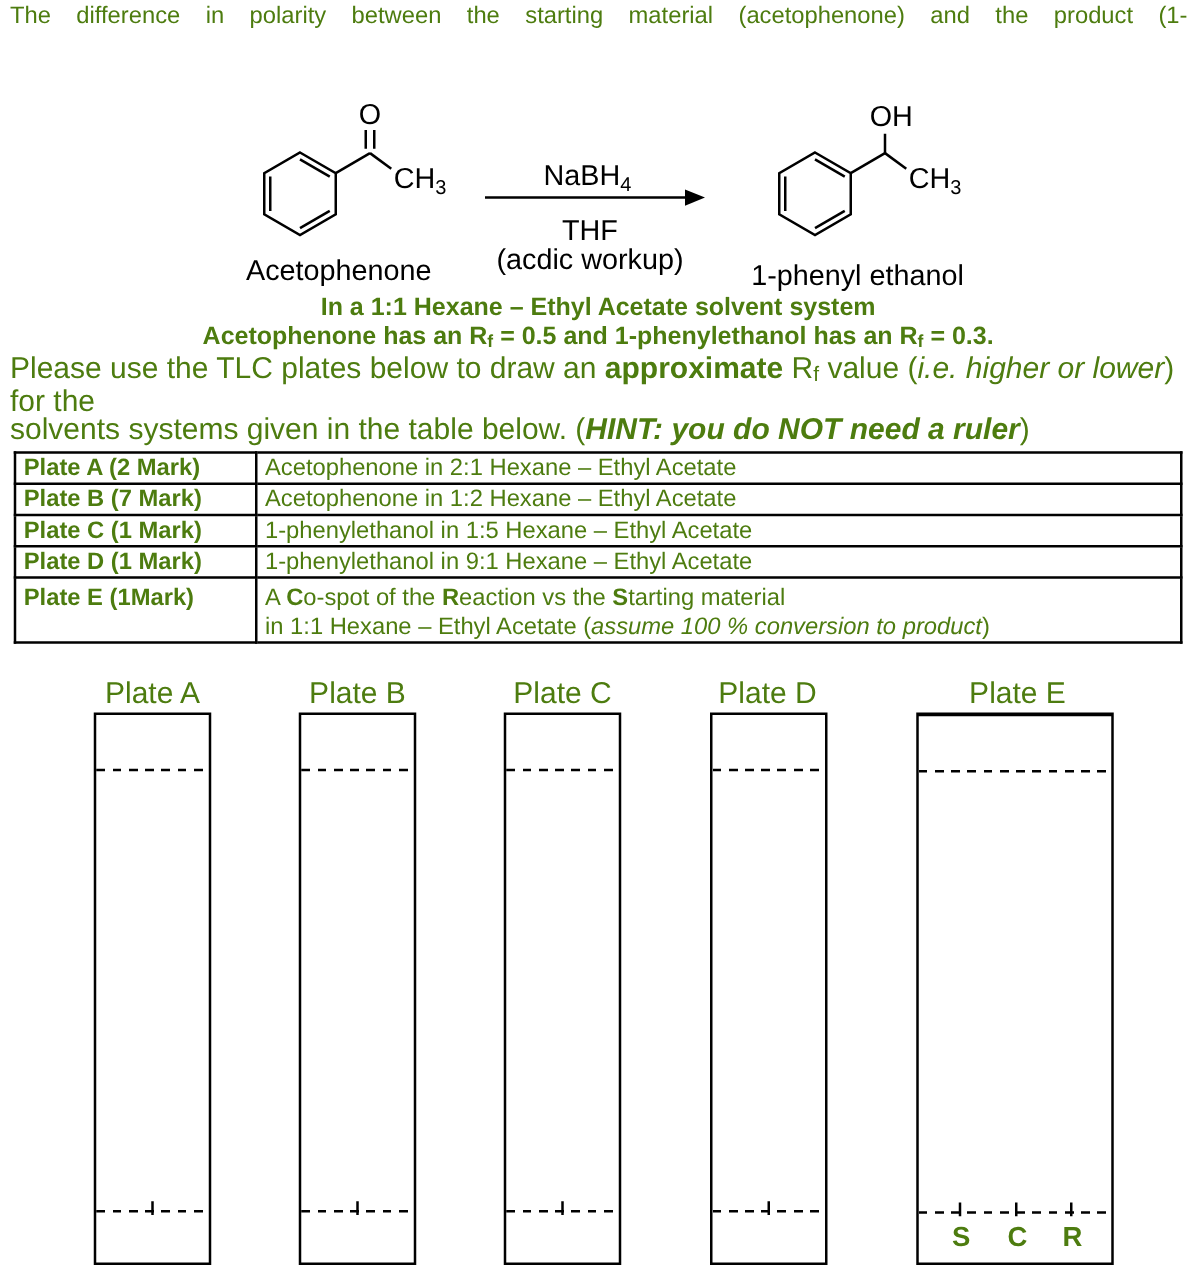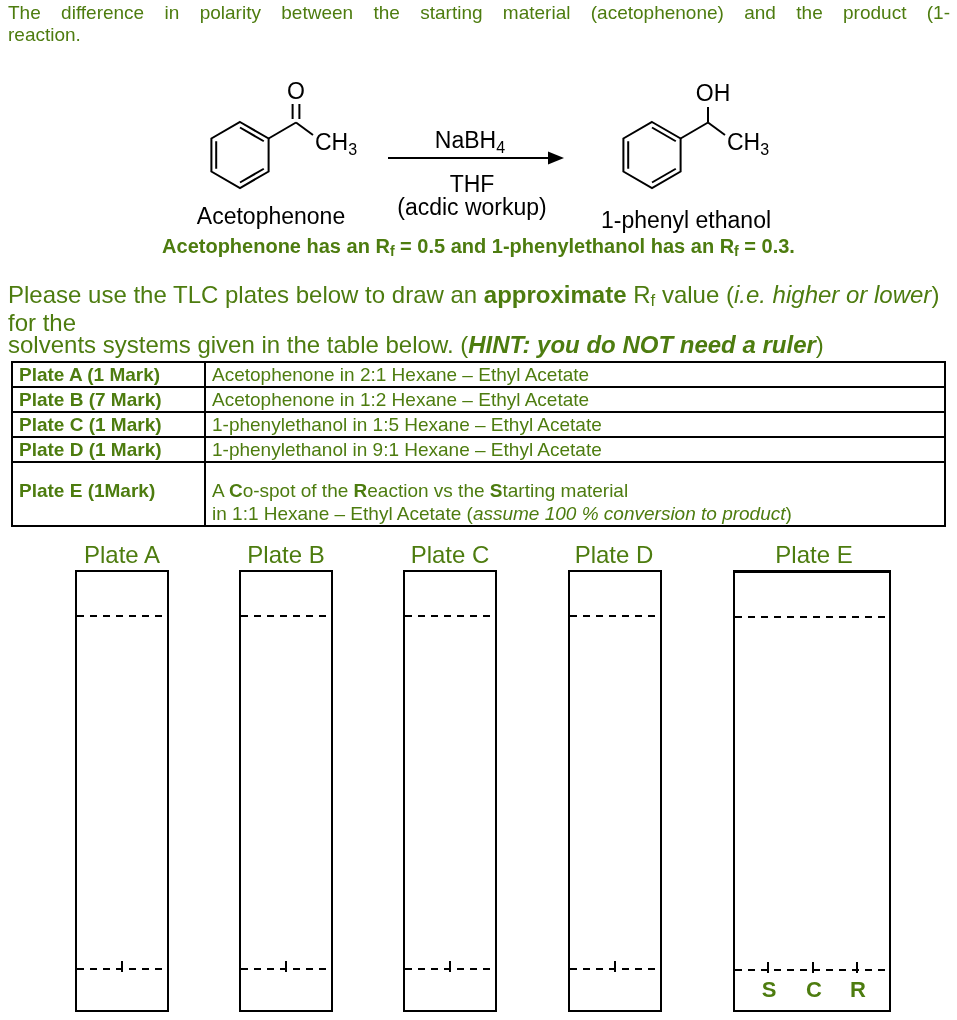--- a/index.html
+++ b/index.html
@@ -25,21 +25,21 @@
   sub.rf { font-size:0.7em; vertical-align:-0.18em; }
   
   .instructions { position:absolute; top:284px; left:8px; width:942px;
                   font-size:24px; line-height:22px; }
   
   table.marks { position:absolute; top:361px; left:11px; width:935px;
                 border-collapse:collapse; font-size:19px; }
   table.marks td { border:2px solid #000; padding:0 0 0 6px; }
   td.rowlabel { width:193px; font-weight:bold; white-space:nowrap; }
   tr.r td { height:25px; }
-  tr.re td { height:50px; vertical-align:top; padding-top:16px; line-height:23px; }
+  tr.re td { height:50px; vertical-align:top; padding-top:4px; line-height:23px; }
   
   .plate-label { position:absolute; top:541px; width:140px; text-align:center;
                  font-size:24px; }
   .plate { position:absolute; top:570px; height:442px; border:2px solid #000;
            background:#fff; }
   .plate.wide { border-top-width:3px; }
   .dashline { position:absolute; left:0; right:0; height:2px;
               background:repeating-linear-gradient(90deg,#000 0 7px,transparent 7px 13px); }
   .front { top:43px; }
   .origin { top:396px; }
@@ -47,21 +47,20 @@
   .spotlabel { position:absolute; top:404px; width:30px; text-align:center;
                font-weight:bold; font-size:22px; }
 </style>
 </head>
 <body>
 
 <div id="page">
 
   <div class="intro">
     <div class="jline">The difference in polarity between the starting material (acetophenone) and the product (1-</div>
-    <div>reaction.</div>
   </div>
 
   <svg id="scheme" width="630" height="158" viewBox="150 78 630 158">
 
     <g stroke="#000" stroke-width="2" fill="none">
       <polygon points="240,122 268.6,138.5 268.6,171.5 240,188 211.4,171.5 211.4,138.5"></polygon>
       <line x1="240" y1="127.5" x2="263.8" y2="141.25"></line>
       <line x1="263.8" y1="168.75" x2="240" y2="182.5"></line>
       <line x1="216.2" y1="141.25" x2="216.2" y2="168.75"></line>
       <line x1="268.6" y1="138.5" x2="296" y2="122.5"></line>
@@ -89,32 +88,33 @@
       <line x1="680.6" y1="138.5" x2="708" y2="122.5"></line>
       <line x1="708" y1="122.5" x2="708" y2="107"></line>
       <line x1="708" y1="122.5" x2="725" y2="135"></line>
     </g>
     <text class="atom" x="713" y="101" text-anchor="middle">OH</text>
     <text class="atom" x="727" y="150"><tspan>CH</tspan><tspan class="subsvg" dy="5">3</tspan></text>
     <text class="schemelabel" x="686" y="228" text-anchor="middle">1-phenyl ethanol</text>
   </svg>
 
   <div class="statement">
+    <div>In a 1:1 Hexane – Ethyl Acetate solvent system</div>
     <div><span>Acetophenone has an R</span><sub class="rf">f</sub><span> = 0.5 and 1-phenylethanol has an R</span><sub class="rf">f</sub><span> = 0.3.</span></div>
   </div>
 
   <div class="instructions">
     <div><span>Please use the TLC plates below to draw an </span><b>approximate</b><span> R</span><sub class="rf">f</sub><span> value (</span><i>i.e. higher or lower</i><span>) for the</span></div>
     <div><span>solvents systems given in the table below. (</span><b><i>HINT: you do NOT need a ruler</i></b><span>)</span></div>
   </div>
 
   <table class="marks">
     <tbody>
         <tr class="r">
-      <td class="rowlabel">Plate A (1 Mark)</td>
+      <td class="rowlabel">Plate A (2 Mark)</td>
       <td>Acetophenone in 2:1 Hexane – Ethyl Acetate</td>
     </tr>
     <tr class="r">
       <td class="rowlabel">Plate B (7 Mark)</td>
       <td>Acetophenone in 1:2 Hexane – Ethyl Acetate</td>
     </tr>
     <tr class="r">
       <td class="rowlabel">Plate C (1 Mark)</td>
       <td>1-phenylethanol in 1:5 Hexane – Ethyl Acetate</td>
     </tr>

